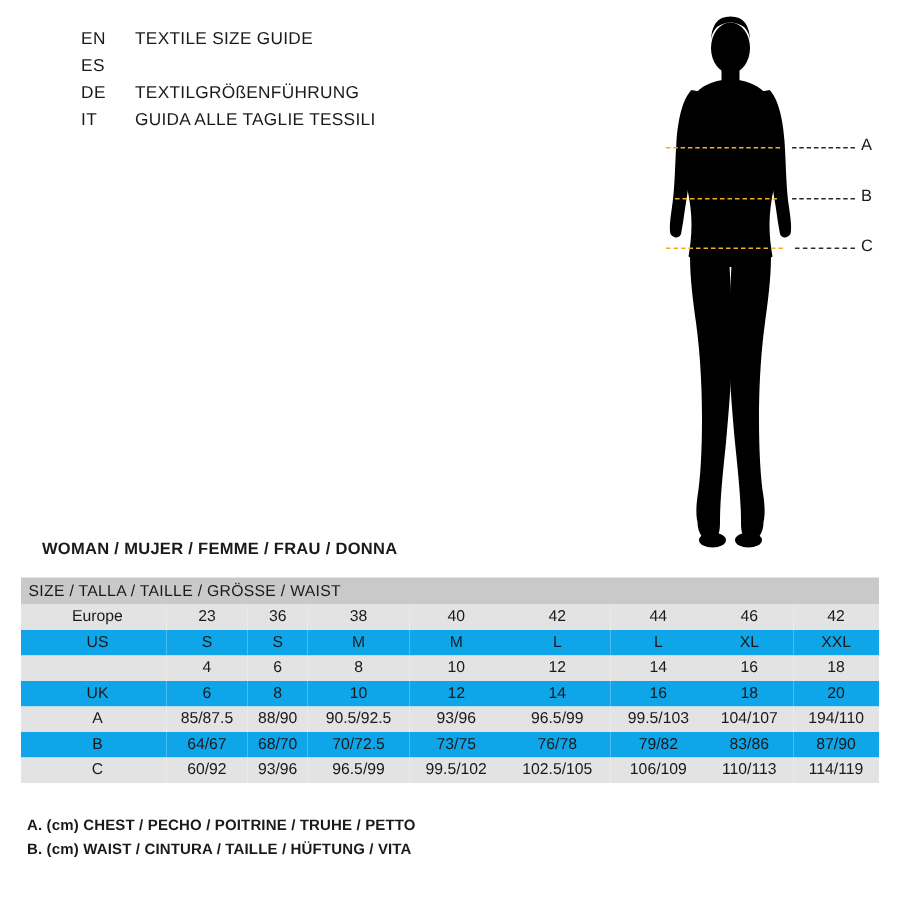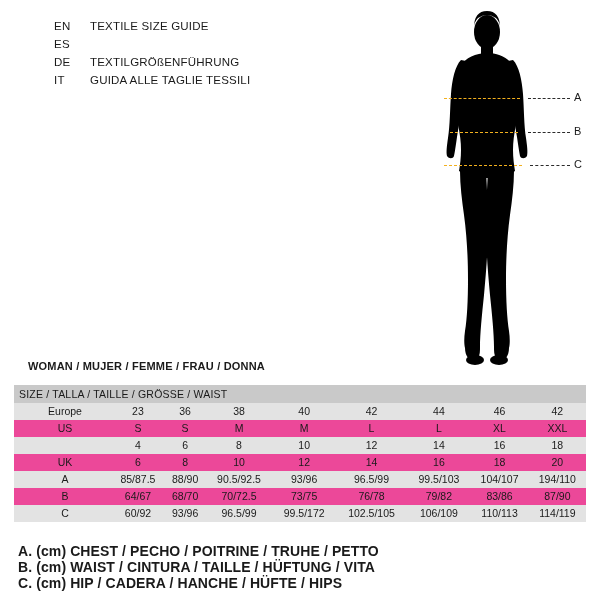--- a/index.html
+++ b/index.html
@@ -108,31 +108,31 @@
   tr.head-row td {
     background: #c9c9c9;
     font-weight: normal;
     text-align: left;
     padding-left: 5px;
     letter-spacing: 0.2px;
     height: 18px;
     line-height: 18px;
   }
   tr.band td { background: #e3e3e3; }
-  tr.plain td { background: #ec4899; }
+  tr.plain td { background: #0ea5e9; }
 
   
   .notes {
     position: absolute;
     left: 18px;
     top: 543px;
     width: 560px;
   }
   .note-line {
-    font-size: 14px;
+    font-size: 10px;
     font-weight: bold;
     letter-spacing: 0.1px;
     line-height: 16px;
     color: #1a1a1a;
   }
 </style>
 </head>
 <body>
 
 <div class="page">
@@ -303,28 +303,27 @@
         <td>79/82</td>
         <td>83/86</td>
         <td>87/90</td>
       </tr>
 
       <tr class="band">
         <td class="label">C</td>
         <td>60/92</td>
         <td>93/96</td>
         <td>96.5/99</td>
-        <td>99.5/172</td>
+        <td>99.5/102</td>
         <td>102.5/105</td>
         <td>106/109</td>
         <td>110/113</td>
         <td>114/119</td>
       </tr>
     </tbody>
   </table>
 
   <div class="notes">
     <div class="note-line">A. (cm) CHEST / PECHO / POITRINE / TRUHE / PETTO</div>
     <div class="note-line">B. (cm) WAIST / CINTURA / TAILLE / HÜFTUNG / VITA</div>
-    <div class="note-line">C. (cm) HIP / CADERA / HANCHE / HÜFTE / HIPS</div>
   </div>
 
 </div>
 
 </body></html>

